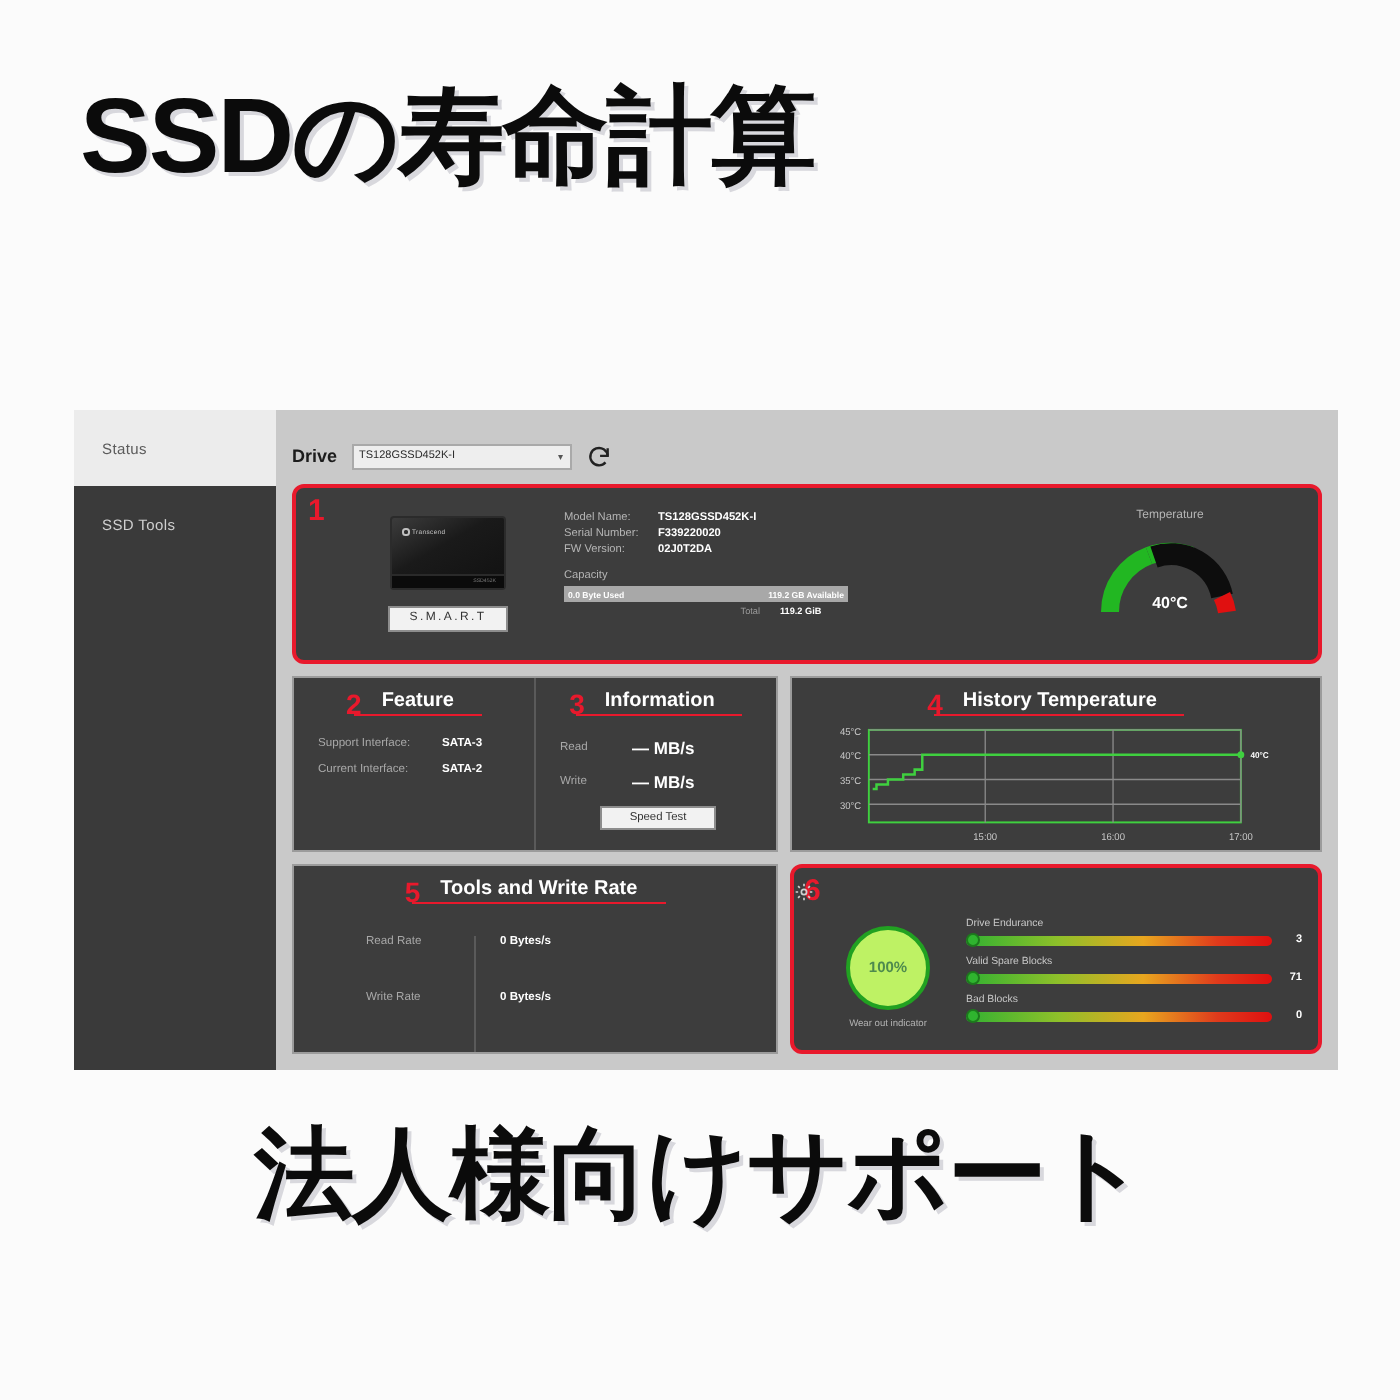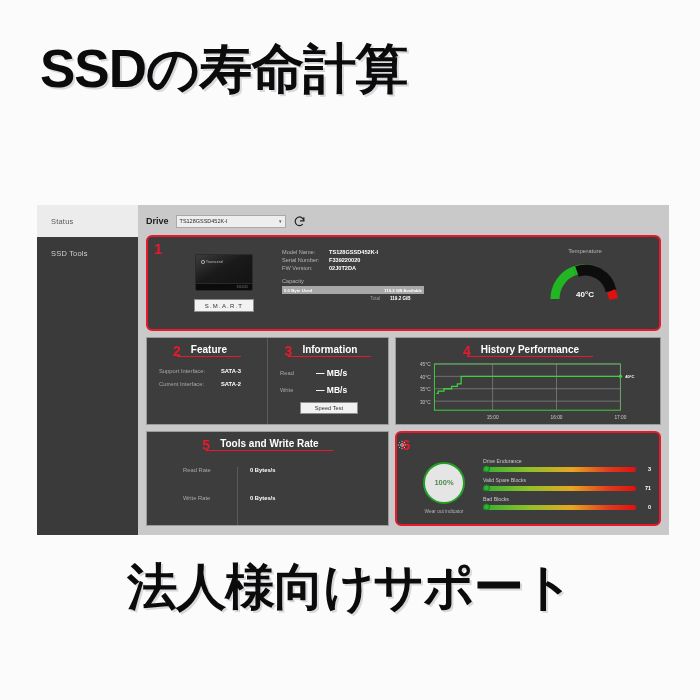--- a/index.html
+++ b/index.html
@@ -42,39 +42,39 @@
     display: flex;
     overflow: hidden;
   }
 
   
   .sidebar {
     width: 101px; background: #3a3a3a; flex-shrink: 0;
     padding-top: 0;
   }
   .side-item {
-    height: 32px; display: flex; align-items: center;
+    height: 38px; display: flex; align-items: center;
     padding-left: 14px;
     font-size: 7.5px; color: #cfcfcf; letter-spacing: .2px;
   }
   .side-item.active-light {
     background: #ececec; color: #5b5b5b;
   }
   .side-item.outlined {
     border: 2.5px solid #e8192c; border-radius: 7px;
     margin: 2px 4px; height: 34px; color: #d6d6d6;
   }
 
   
   .main {
     flex: 1; background: #c9c9c9; padding: 7px 8px 8px 8px;
     display: flex; flex-direction: column;
   }
 
-  .drivebar { display: flex; align-items: center; gap: 7px; height: 18px; margin-bottom: 5px; }
+  .drivebar { display: flex; align-items: center; gap: 7px; height: 18px; margin-bottom: 5px; margin-top: 8px; }
   .drive-label { font-size: 9px; font-weight: bold; color: #1c1c1c; }
   .drive-select {
     width: 110px; height: 13px; background: #eeeeee;
     border: 1px solid #a9a9a9;
     font-size: 5.5px; color: #2a2a2a;
     display: flex; align-items: center; justify-content: space-between;
     padding: 0 3px;
   }
   .drive-select .caret { font-size: 5px; color: #555; }
   .refresh-icon { width: 13px; height: 13px; color: #222; }
@@ -189,21 +189,21 @@
   .rw-row.v { color: #ffffff; font-weight: bold; }
 
   
   .lt-hdr { display: flex; align-items: center; padding: 4px 8px 0 0; height: 20px; position: relative; }
   .lt-title { flex: 1; text-align: center; font-size: 10.5px; font-weight: bold; color: #fff; padding-left: 18px;}
   .gear-icon { width: 10px; height: 10px; color: #cfcfcf; }
   .lt-body { display: flex; height: calc(100% - 20px); padding: 2px 8px 4px 8px; }
   .wear-col { width: 78px; display: flex; flex-direction: column; align-items: center; justify-content: center; }
   .wear-circle {
     width: 42px; height: 42px; border-radius: 50%;
-    background: #e5e5e5; border: 2.5px solid #21a121;
+    background: #bef264; border: 2.5px solid #21a121;
     display: flex; align-items: center; justify-content: center;
     font-size: 7.5px; color: #4e8a4e; font-weight: bold;
   }
   .wear-label { font-size: 4.8px; color: #b3b3b3; margin-top: 5px; }
   .bars-col { flex: 1; padding-top: 3px; }
   .bar-group { margin-bottom: 5px; }
   .bar-name { font-size: 5.2px; color: #c8c8c8; margin-bottom: 2px; }
   .bar-line { display: flex; align-items: center; gap: 5px; }
   .bar-track {
     flex: 1; height: 5px; border-radius: 3px;
@@ -339,21 +339,21 @@
               </div>
               <div class="speed-btn">Speed Test</div>
             </div>
           </div>
         </div>
       </div>
 
       <div class="panel plain r2 box-right">
         <div class="hdr">
           <span class="num">4</span>
-          <span class="title">History Performance</span>
+          <span class="title">History Temperature</span>
         </div>
         <div class="chart-area">
           <svg class="chart-svg" viewBox="0 0 260 62" preserveAspectRatio="none">
 
             <rect x="34" y="3" width="195" height="47" fill="none" stroke="#3fd03f" stroke-width="1"></rect>
 
             <line x1="34" y1="3" x2="229" y2="3" stroke="#8a8a8a" stroke-width="0.7"></line>
             <line x1="34" y1="15.6" x2="229" y2="15.6" stroke="#8a8a8a" stroke-width="0.7"></line>
             <line x1="34" y1="28.2" x2="229" y2="28.2" stroke="#8a8a8a" stroke-width="0.7"></line>
             <line x1="34" y1="40.8" x2="229" y2="40.8" stroke="#8a8a8a" stroke-width="0.7"></line>

